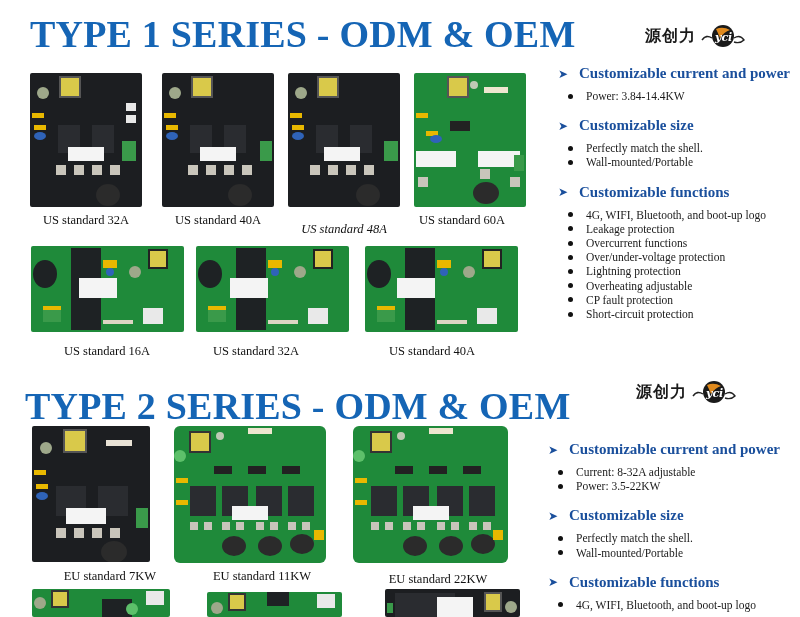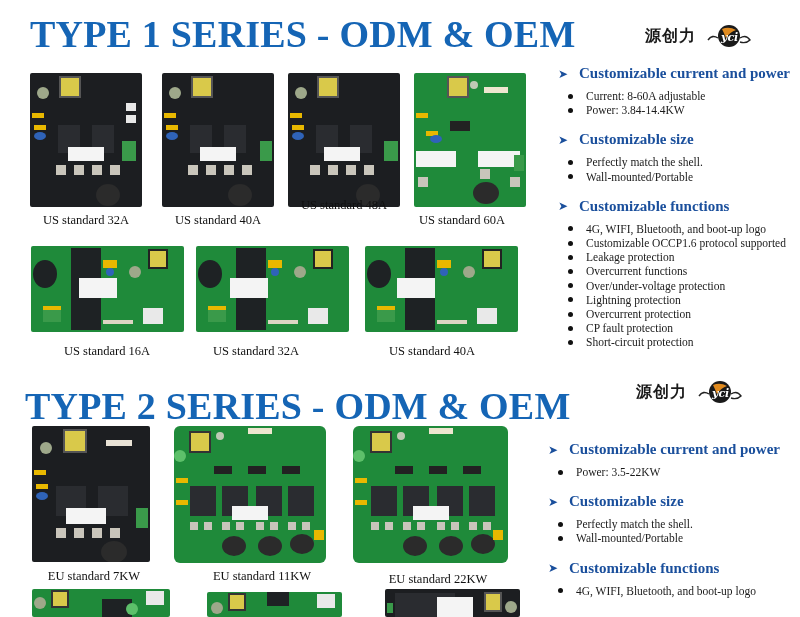--- a/index.html
+++ b/index.html
@@ -13,21 +13,21 @@
       font-size: 38px;
       color: #1565b5;
       letter-spacing: 0.2px;
       white-space: nowrap;
     }
 
     .logo {
       position: absolute;
       display: flex;
       align-items: center;
-      gap: 10px;
+      gap: 4px;
       text-align: right;
     }
     .logo-cn {
       font-family: "DejaVu Serif", "Liberation Serif", serif;
       font-weight: bold;
       font-size: 16px;
       color: #1a1a1a;
       letter-spacing: 1px;
     }
     .logo-mark { width: 46px; height: 24px; }
@@ -160,21 +160,21 @@
     <rect x="62" y="52" width="22" height="28" fill="#2a2c30"></rect>
     <rect x="36" y="74" width="36" height="14" fill="#f4f4f4"></rect>
     <rect x="96" y="68" width="14" height="20" fill="#3a9a4a"></rect>
     <rect x="22" y="92" width="10" height="10" fill="#c9c5bb"></rect>
     <rect x="40" y="92" width="10" height="10" fill="#c9c5bb"></rect>
     <rect x="58" y="92" width="10" height="10" fill="#c9c5bb"></rect>
     <rect x="76" y="92" width="10" height="10" fill="#c9c5bb"></rect>
     <ellipse cx="80" cy="122" rx="12" ry="11" fill="#2b2b2b"></ellipse>
   </svg>
 </div>
-<div class="caption" style="left:282px; top:198px; width:124px;">US standard 48A</div>
+<div class="caption" style="left:282px; top:222px; width:124px;font-style:italic;">US standard 48A</div>
 
 <div class="board" style="left:414px; top:73px; width:112px; height:134px;">
   <svg viewBox="0 0 112 134" preserveAspectRatio="none">
     <rect width="112" height="134" fill="#1f8a3a"></rect>
     <rect x="34" y="4" width="20" height="20" fill="#d9c94a" stroke="#555" stroke-width="2"></rect>
     <circle cx="60" cy="12" r="4" fill="#bfc9b5"></circle>
     <rect x="70" y="14" width="24" height="6" fill="#eee6cf"></rect>
     <rect x="2" y="40" width="12" height="5" fill="#e8b800"></rect>
     <rect x="12" y="58" width="12" height="5" fill="#e8b800"></rect>
     <ellipse cx="22" cy="66" rx="6" ry="4" fill="#2f63b8"></ellipse>
@@ -244,47 +244,45 @@
 </div>
 <div class="caption" style="left:370px; top:344px; width:124px;">US standard 40A</div>
 
 <div class="features" style="left:558px; top:65px;">
   <div class="feat-group">
     <div class="feat-heading">
       <span class="feat-arrow">➤</span>
       <span>Customizable current and power</span>
     </div>
     <ul class="feat-list">
-      <li>Current: 8-60A adjustable</li>
       <li>Power: 3.84-14.4KW</li>
     </ul>
   </div>
   <div class="feat-group">
     <div class="feat-heading">
       <span class="feat-arrow">➤</span>
       <span>Customizable size</span>
     </div>
     <ul class="feat-list">
       <li>Perfectly match the shell.</li>
       <li>Wall-mounted/Portable</li>
     </ul>
   </div>
   <div class="feat-group">
     <div class="feat-heading">
       <span class="feat-arrow">➤</span>
       <span>Customizable functions</span>
     </div>
     <ul class="feat-list">
       <li>4G, WIFI, Bluetooth, and boot-up logo</li>
-      <li>Customizable OCCP1.6 protocol supported</li>
       <li>Leakage protection</li>
       <li>Overcurrent functions</li>
       <li>Over/under-voltage protection</li>
       <li>Lightning protection</li>
-      <li>Overcurrent protection</li>
+      <li>Overheating adjustable</li>
       <li>CP fault protection</li>
       <li>Short-circuit protection</li>
     </ul>
   </div>
 </div>
 
 <div class="section-title" style="left:25px; top:384px;">TYPE 2 SERIES - ODM &amp; OEM</div>
 
 <div class="logo" style="left:636px; top:380px;">
   <span class="logo-cn">源创力</span>
@@ -310,21 +308,21 @@
     <rect x="66" y="60" width="30" height="30" fill="#2a2c30"></rect>
     <rect x="34" y="82" width="40" height="16" fill="#f4f4f4"></rect>
     <rect x="104" y="82" width="12" height="20" fill="#3a9a4a"></rect>
     <rect x="24" y="102" width="10" height="10" fill="#c9c5bb"></rect>
     <rect x="42" y="102" width="10" height="10" fill="#c9c5bb"></rect>
     <rect x="60" y="102" width="10" height="10" fill="#c9c5bb"></rect>
     <rect x="78" y="102" width="10" height="10" fill="#c9c5bb"></rect>
     <ellipse cx="82" cy="126" rx="13" ry="11" fill="#2b2b2b"></ellipse>
   </svg>
 </div>
-<div class="caption" style="left:32px; top:569px; width:124px;">EU standard 7KW</div>
+<div class="caption" style="left:32px; top:569px; width:124px;text-align:right;">EU standard 7KW</div>
 
 <div class="board" style="left:174px; top:426px; width:152px; height:137px;">
   <svg viewBox="0 0 152 137" preserveAspectRatio="none">
     <rect width="152" height="137" rx="6" fill="#1f8a3a"></rect>
     <rect x="16" y="6" width="20" height="20" fill="#d9c94a" stroke="#333" stroke-width="2"></rect>
     <circle cx="46" cy="10" r="4" fill="#bfc9b5"></circle>
     <circle cx="6" cy="30" r="6" fill="#5dc06a"></circle>
     <rect x="74" y="2" width="24" height="6" fill="#eee6cf"></rect>
     <rect x="40" y="40" width="18" height="8" fill="#222"></rect>
     <rect x="74" y="40" width="18" height="8" fill="#222"></rect>
@@ -419,20 +417,21 @@
   </svg>
 </div>
 
 <div class="features" style="left:548px; top:441px;">
   <div class="feat-group">
     <div class="feat-heading">
       <span class="feat-arrow">➤</span>
       <span>Customizable current and power</span>
     </div>
     <ul class="feat-list">
+      <li>Current: 8-32A adjustable</li>
       <li>Power: 3.5-22KW</li>
     </ul>
   </div>
   <div class="feat-group">
     <div class="feat-heading">
       <span class="feat-arrow">➤</span>
       <span>Customizable size</span>
     </div>
     <ul class="feat-list">
       <li>Perfectly match the shell.</li>

